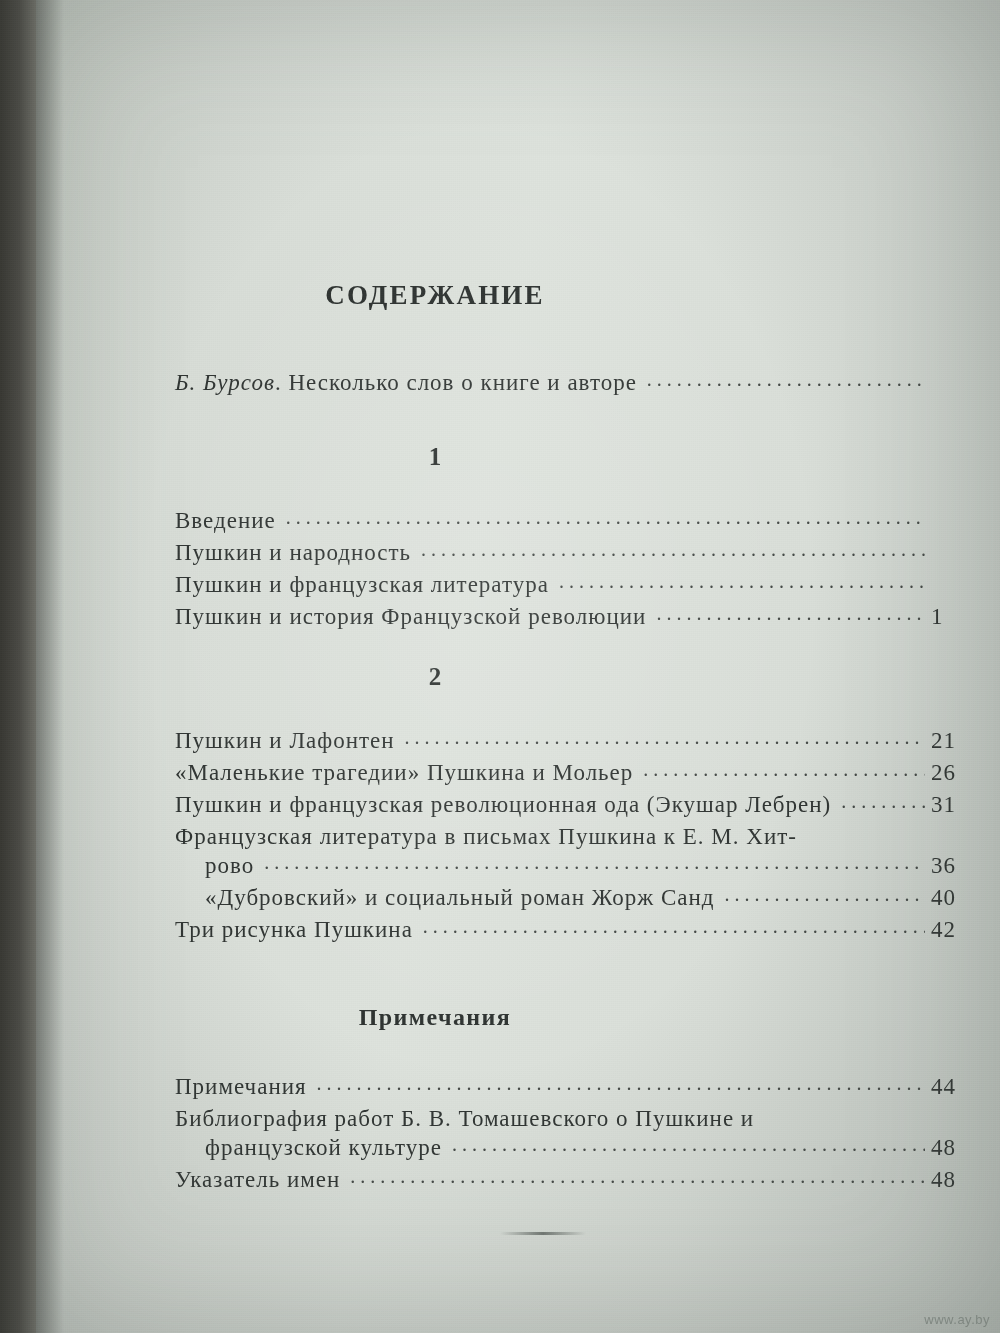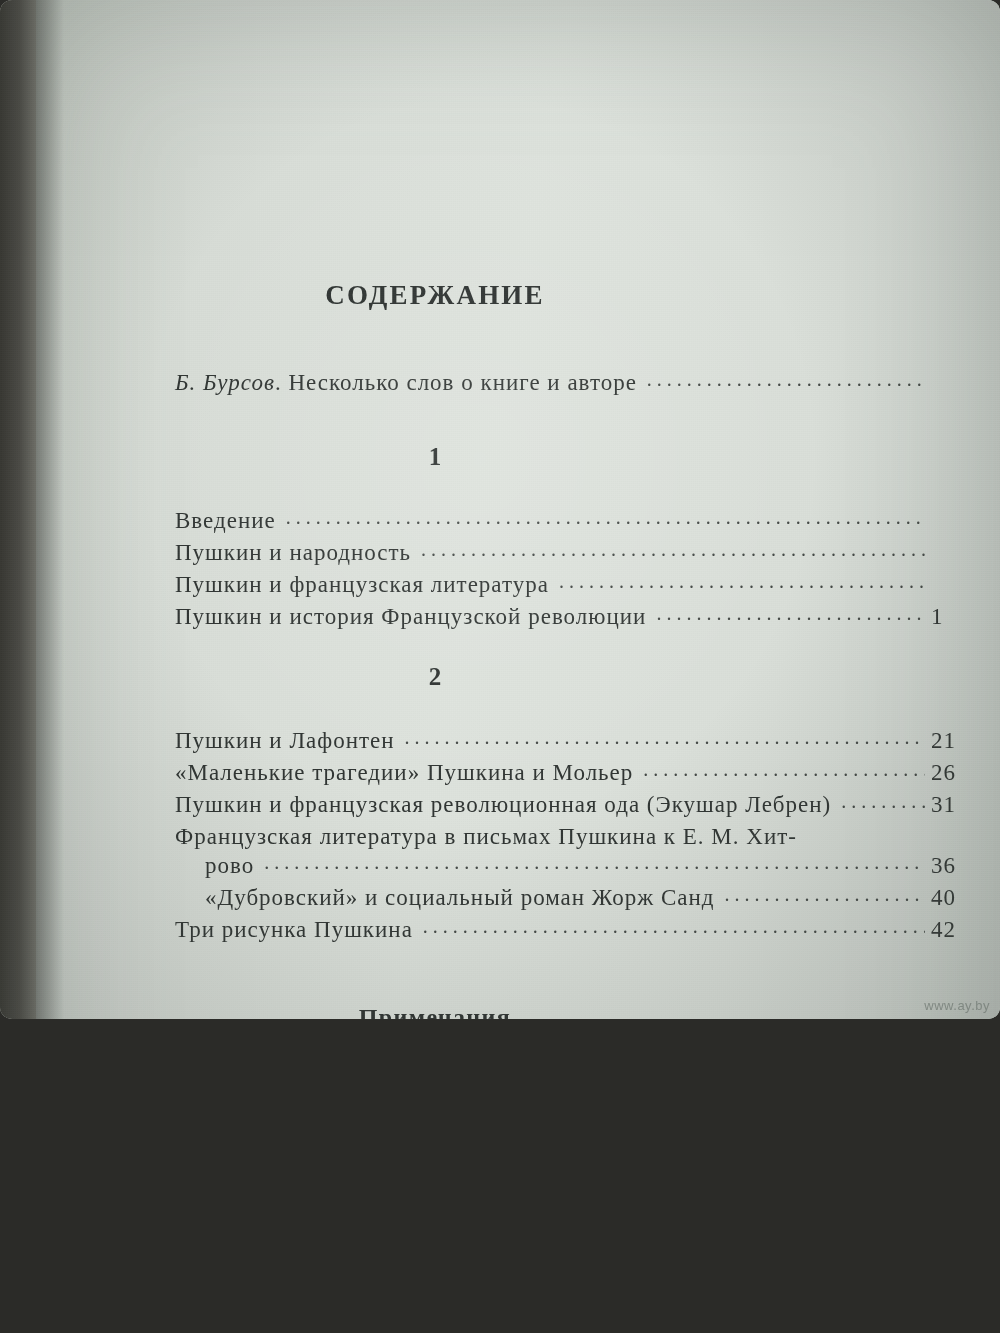--- a/index.html
+++ b/index.html
@@ -3,25 +3,24 @@
 <meta charset="utf-8">
 <style>
   html, body {
     margin: 0;
     padding: 0;
     background: #2b2b28;
   }
   .page {
     position: relative;
     width: 1000px;
-    height: 1019px;
+    height: 1333px;
     overflow: hidden;
     background: #c9cfc9;
     font-family: "Liberation Serif", serif;
-    border-radius: 12px;
   }
   
   .paper {
     position: absolute;
     left: 30px;
     top: 0;
     width: 970px;
     height: 1333px;
     background:
       linear-gradient(100deg, #cfd5cd 0%, #d7dcd6 18%, #dde2dc 45%, #d9ded8 72%, #cdd3cd 100%);

